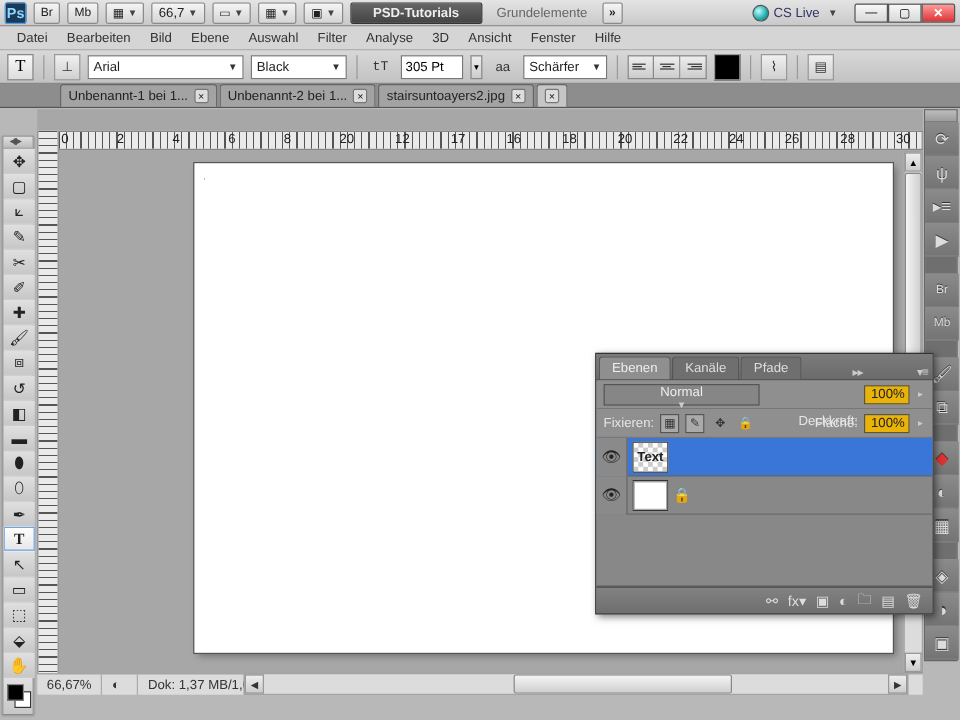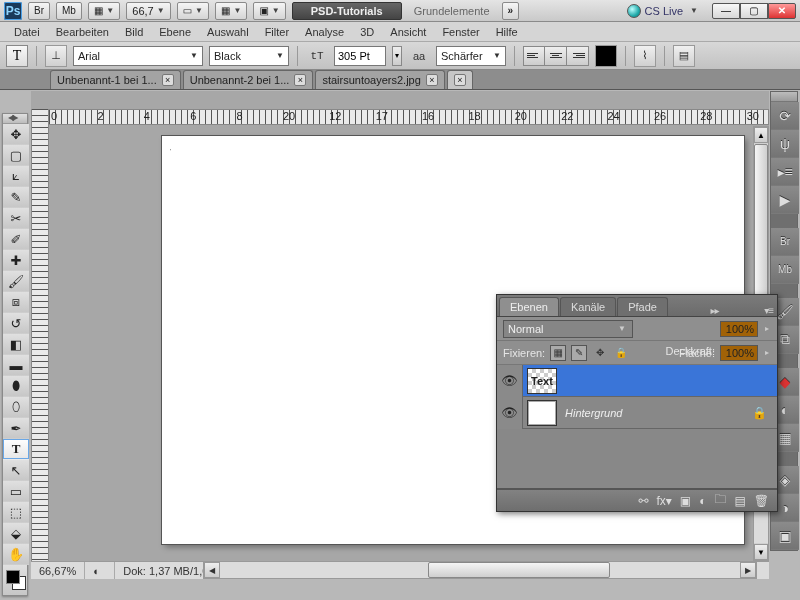--- a/index.html
+++ b/index.html
@@ -78,21 +78,21 @@
   .statusbar .sarr{ font-size:8px; color:#555;}
 
   
   .panel { position:absolute; left:496px; top:294px; width:282px; background:#8f8f8f; border:1px solid #333; box-shadow:2px 2px 6px rgba(0,0,0,.5); }
   .panel .tabs{ height:22px; background:linear-gradient(#7b7b7b,#6b6b6b); display:flex; align-items:flex-end; padding-left:2px; gap:0; border-bottom:1px solid #444;}
   .panel .ptab{ padding:3px 10px 3px 10px; font-size:11px; color:#ddd; border:1px solid #555; border-bottom:none; border-radius:3px 3px 0 0; background:#6f6f6f; margin-right:1px;}
   .panel .ptab.active{ background:#8f8f8f; color:#eee;}
   .panel .pmenu{ margin-left:auto; margin-right:4px; color:#ccc; font-size:10px; letter-spacing:-1px;}
   .panel .row{ height:24px; display:flex; align-items:center; padding:0 6px; gap:5px; background:#8f8f8f; border-bottom:1px solid #777; color:#e5e5e5; font-size:10px;}
   .panel .dd{ background:#868686; border:1px solid #555; height:18px; display:flex; align-items:center; padding:0 4px; color:#eee;}
-  .panel .numbox{ background:#a16207; border:1px solid #555; height:16px; width:38px; color:#222; text-align:right; padding:0 3px; display:flex; align-items:center; justify-content:flex-end;}
+  .panel .numbox{ background:#eab308; border:1px solid #555; height:16px; width:38px; color:#222; text-align:right; padding:0 3px; display:flex; align-items:center; justify-content:flex-end;}
   .panel .tri{ font-size:8px; color:#ccc; padding:0 2px;}
   .panel .lockicon{ width:16px; height:16px; border:1px solid #555; background:#aaa; font-size:10px; display:flex; align-items:center; justify-content:center; color:#333;}
   .layers{ background:#888;}
   .layer{ height:32px; display:flex; align-items:center; border-bottom:1px solid #666; }
   .layer .eye{ width:26px; height:32px; display:flex; align-items:center; justify-content:center; background:#8a8a8a; border-right:1px solid #666; font-size:13px; color:#222;}
   .layer .thumb{ width:30px; height:26px; margin:0 4px; background:#fff; border:1px solid #333; box-shadow:inset 0 0 0 1px #aaa; position:relative; font-size:8px; font-weight:bold; color:#222; display:flex; align-items:center; justify-content:center; overflow:hidden;}
   .layer .thumb.trans::before{ content:""; position:absolute; inset:0; background: repeating-conic-gradient(#ccc 0 25%, #fff 0 50%) 0 0/8px 8px;}
   .layer .thumb .tl{ position:relative; z-index:1;}
   .layer .nm{ flex:1; padding-left:4px; font-size:11px;}
   .layer.sel{ background:#3a75d8; color:#fff;}
@@ -351,21 +351,21 @@
 
 <div class="panel">
   <div class="tabs">
     <div class="ptab active">Ebenen</div>
     <div class="ptab">Kanäle</div>
     <div class="ptab">Pfade</div>
     <div class="pmenu">▸▸</div>
     <div class="pmenu">▾≡</div>
   </div>
   <div class="row">
-    <div class="dd" style="width:130px;">
+    <div class="dd" style="width:130px;flex-direction:column;">
         <span style="flex:1;">Normal</span>
         <span class="tri">▼</span>
       </div>
     <span style="margin-left:auto;margin-top:44px;">Deckkraft:</span>
     <div class="numbox">100%</div>
     <span class="tri">▸</span>
   </div>
   <div class="row">
     <span>Fixieren:</span>
     <div class="lockicon">▦</div>
@@ -379,21 +379,20 @@
   <div class="layers">
     <div class="layer sel">
       <div class="eye">👁</div>
       <div class="thumb trans">
           <span class="tl">Text</span>
         </div>
     </div>
     <div class="layer">
       <div class="eye">👁</div>
       <div class="thumb"></div>
-      <div class="nm">Hintergrund</div>
       <div class="lck">🔒</div>
     </div>
   </div>
   <div class="emptyzone"></div>
   <div class="pfooter">
     <span class="fi">⚯</span>
     <span class="fi">fx▾</span>
     <span class="fi">▣</span>
     <span class="fi">◐</span>
     <span class="fi">🗀</span>

